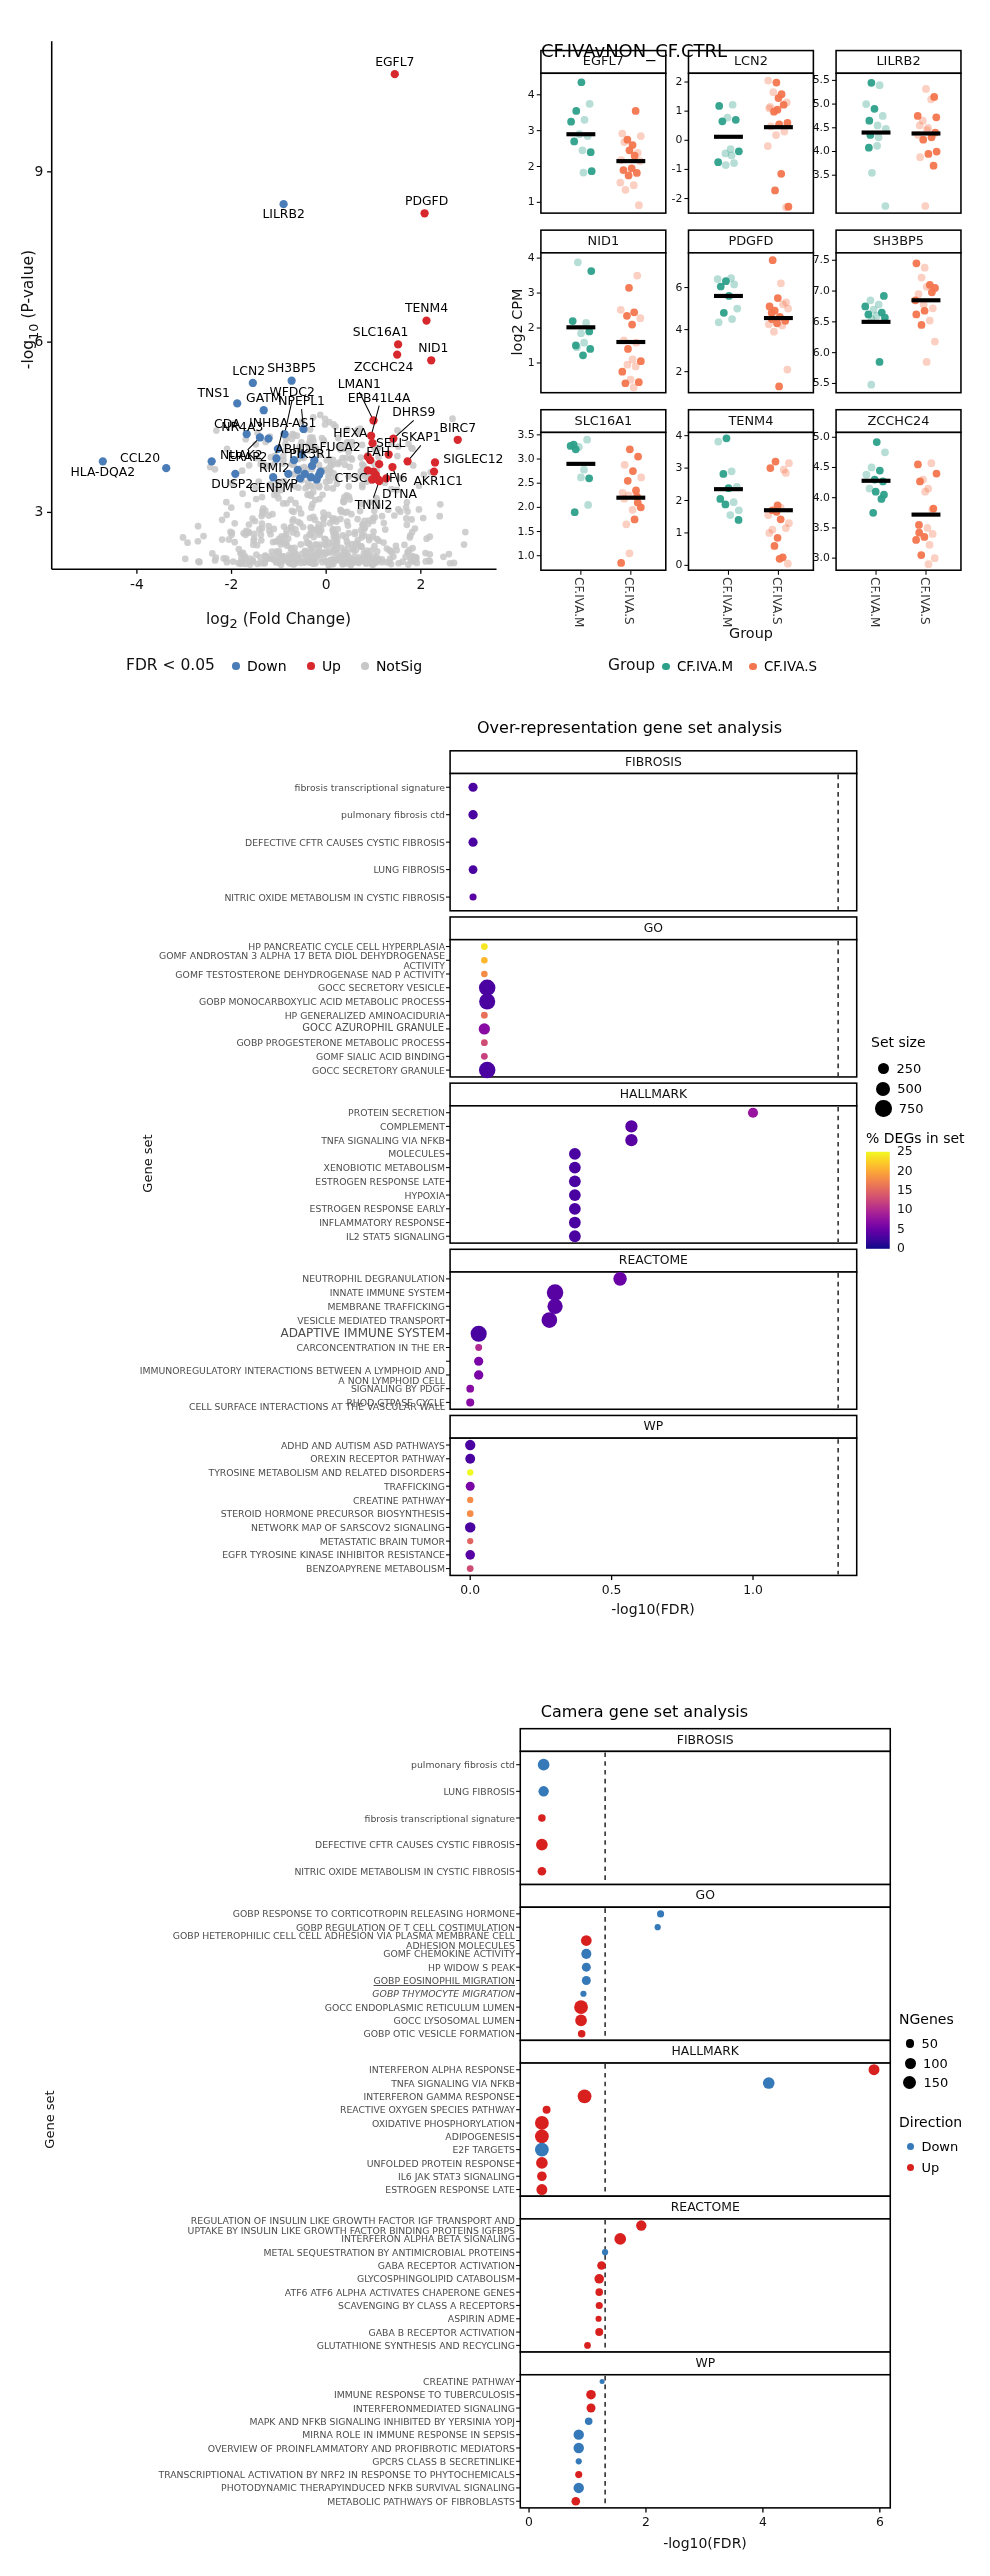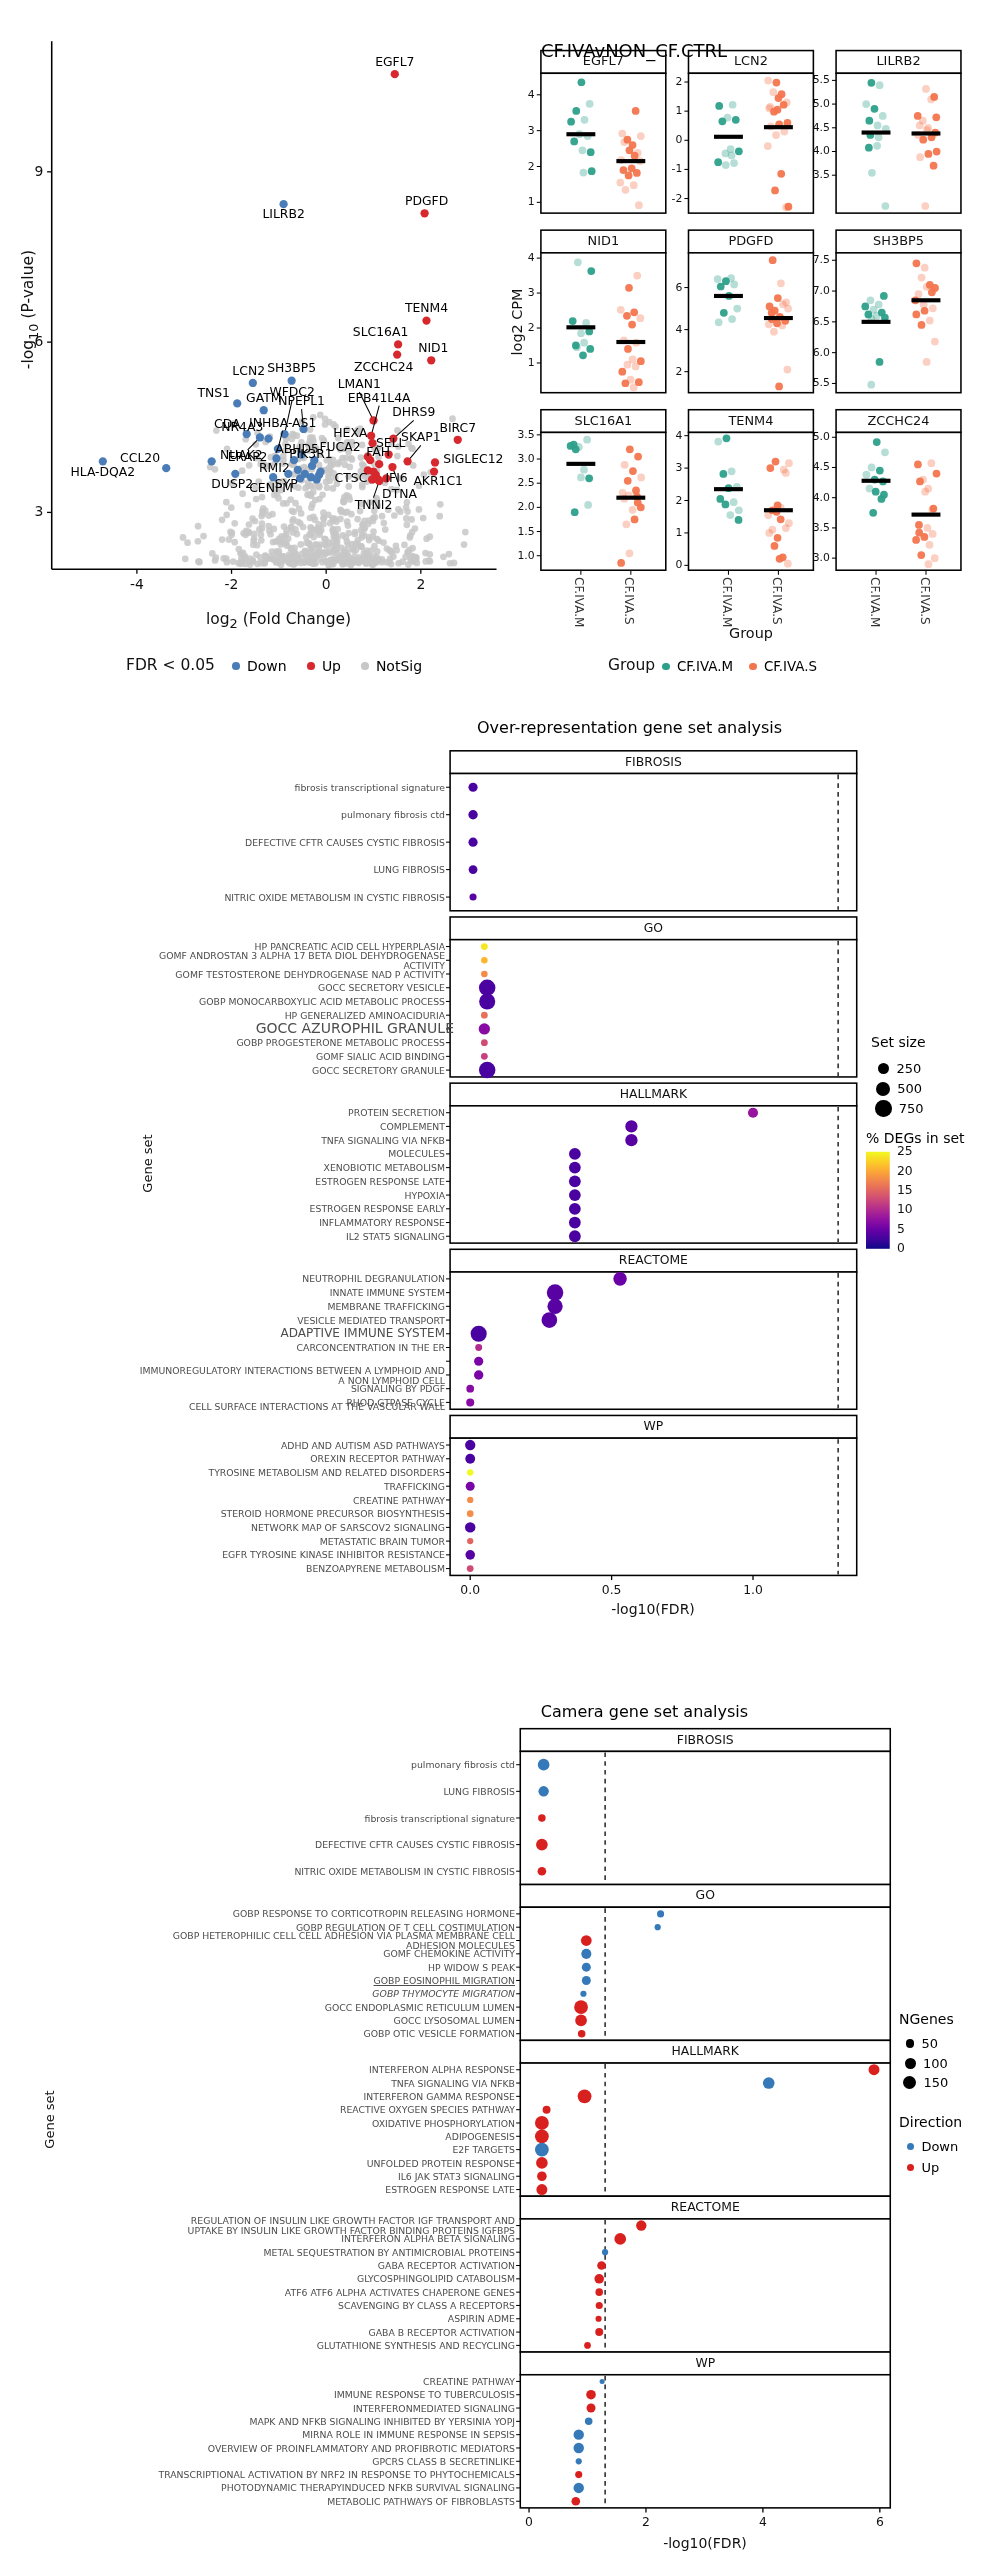--- a/index.html
+++ b/index.html
@@ -1575,27 +1575,27 @@
       <div class="ov" style="left: 636px; top: 577px; font-size: 12px; color: rgb(51, 51, 51); transform: rotate(90deg); transform-origin: left top;">CF.IVA.S</div>
       <div class="ov" style="left: 734px; top: 577px; font-size: 12px; color: rgb(51, 51, 51); transform: rotate(90deg); transform-origin: left top;">CF.IVA.M</div>
       <div class="ov" style="left: 784px; top: 577px; font-size: 12px; color: rgb(51, 51, 51); transform: rotate(90deg); transform-origin: left top;">CF.IVA.S</div>
       <div class="ov" style="left: 882px; top: 577px; font-size: 12px; color: rgb(51, 51, 51); transform: rotate(90deg); transform-origin: left top;">CF.IVA.M</div>
       <div class="ov" style="left: 932px; top: 577px; font-size: 12px; color: rgb(51, 51, 51); transform: rotate(90deg); transform-origin: left top;">CF.IVA.S</div>
       <div class="row-label" style="left: 135px; top: 774px; width: 310px; height: 27px; font-size: 9.3px;">fibrosis transcriptional signature</div>
       <div class="row-label" style="left: 135px; top: 801px; width: 310px; height: 27px; font-size: 9.3px;">pulmonary fibrosis ctd</div>
       <div class="row-label" style="left: 135px; top: 829px; width: 310px; height: 27px; font-size: 9.3px;">DEFECTIVE CFTR CAUSES CYSTIC FIBROSIS</div>
       <div class="row-label" style="left: 135px; top: 856px; width: 310px; height: 27px; font-size: 9.3px;">LUNG FIBROSIS</div>
       <div class="row-label" style="left: 135px; top: 884px; width: 310px; height: 27px; font-size: 9.3px;">NITRIC OXIDE METABOLISM IN CYSTIC FIBROSIS</div>
-      <div class="row-label" style="left: 135px; top: 933px; width: 310px; height: 27px; font-size: 9.3px;">HP PANCREATIC ACID CELL HYPERPLASIA</div>
+      <div class="row-label" style="left: 135px; top: 933px; width: 310px; height: 27px; font-size: 9.3px;">HP PANCREATIC CYCLE CELL HYPERPLASIA</div>
       <div class="row-label" style="left: 135px; top: 947px; width: 310px; height: 27px; font-size: 9.3px;">GOMF ANDROSTAN 3 ALPHA 17 BETA DIOL DEHYDROGENASE ACTIVITY</div>
       <div class="row-label" style="left: 135px; top: 961px; width: 310px; height: 27px; font-size: 9.3px;">GOMF TESTOSTERONE DEHYDROGENASE NAD P ACTIVITY</div>
       <div class="row-label" style="left: 135px; top: 974px; width: 310px; height: 27px; font-size: 9.3px;">GOCC SECRETORY VESICLE</div>
       <div class="row-label" style="left: 135px; top: 988px; width: 310px; height: 27px; font-size: 9.3px;">GOBP MONOCARBOXYLIC ACID METABOLIC PROCESS</div>
       <div class="row-label" style="left: 135px; top: 1002px; width: 310px; height: 27px; font-size: 9.3px;">HP GENERALIZED AMINOACIDURIA</div>
-      <div class="row-label" style="left: 144px; top: 1015px; width: 310px; height: 27px; font-size: 14px; text-align: right;">GOCC AZUROPHIL GRANULE</div>
+      <div class="row-label" style="left: 134px; top: 1015px; width: 310px; height: 27px; font-size: 10px; text-align: right;">GOCC AZUROPHIL GRANULE</div>
       <div class="row-label" style="left: 135px; top: 1029px; width: 310px; height: 27px; font-size: 9.3px;">GOBP PROGESTERONE METABOLIC PROCESS</div>
       <div class="row-label" style="left: 135px; top: 1043px; width: 310px; height: 27px; font-size: 9.3px;">GOMF SIALIC ACID BINDING</div>
       <div class="row-label" style="left: 135px; top: 1057px; width: 310px; height: 27px; font-size: 9.3px;">GOCC SECRETORY GRANULE</div>
       <div class="row-label" style="left: 135px; top: 1099px; width: 310px; height: 27px; font-size: 9.3px;">PROTEIN SECRETION</div>
       <div class="row-label" style="left: 135px; top: 1113px; width: 310px; height: 27px; font-size: 9.3px;">COMPLEMENT</div>
       <div class="row-label" style="left: 135px; top: 1127px; width: 310px; height: 27px; font-size: 9.3px;">TNFA SIGNALING VIA NFKB</div>
       <div class="row-label" style="left: 135px; top: 1140px; width: 310px; height: 27px; font-size: 9.3px;">MOLECULES</div>
       <div class="row-label" style="left: 135px; top: 1154px; width: 310px; height: 27px; font-size: 9.3px;">XENOBIOTIC METABOLISM</div>
       <div class="row-label" style="left: 135px; top: 1168px; width: 310px; height: 27px; font-size: 9.3px;">ESTROGEN RESPONSE LATE</div>
       <div class="row-label" style="left: 135px; top: 1182px; width: 310px; height: 27px; font-size: 9.3px; text-align: center;">HYPOXIA</div>

